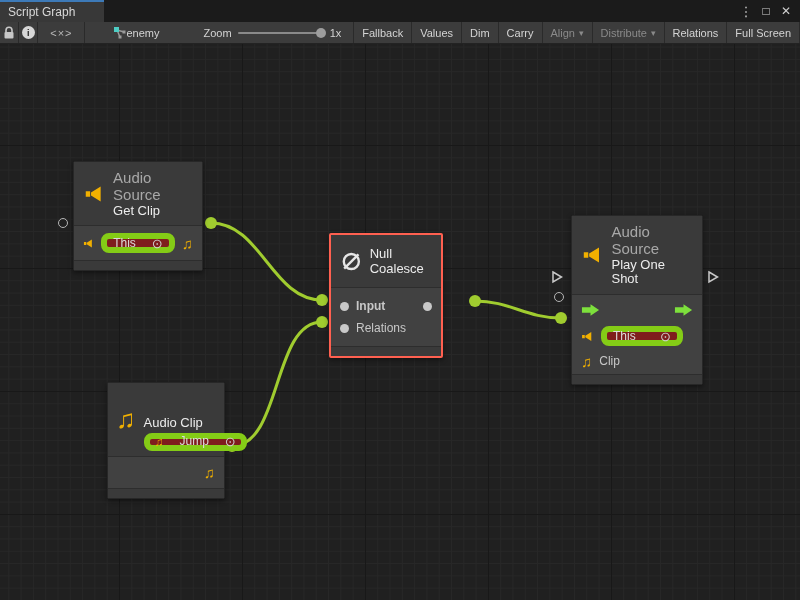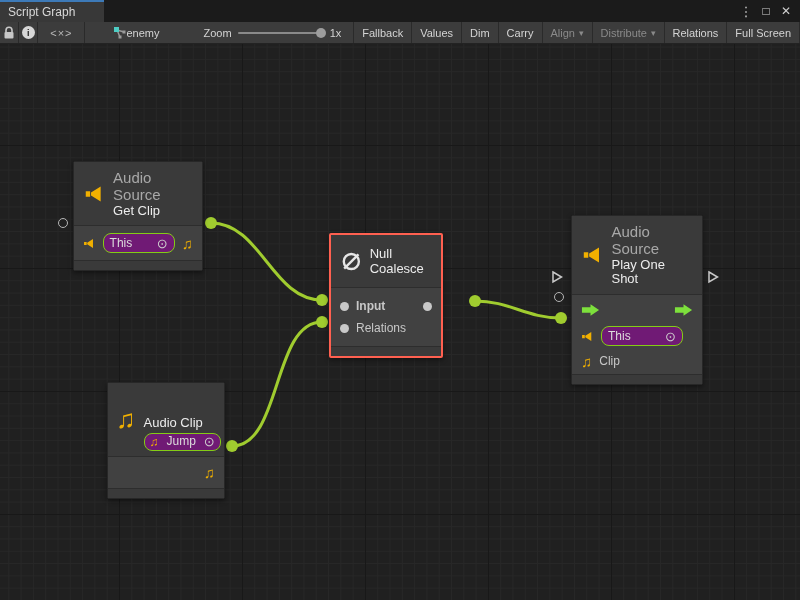--- a/index.html
+++ b/index.html
@@ -51,21 +51,21 @@
   .node{position:absolute;background:#414141;border:1px solid #272727;border-radius:2px;
         box-shadow:0 2px 5px rgba(0,0,0,.45);}
   .node.selected{border:2px solid var(--selection-red);}
   .node-header{background:#3a3a3a;display:flex;align-items:center;gap:8px;padding:7px 10px;
                border-bottom:1px solid #2d2d2d;}
   .hdr-text{display:flex;flex-direction:column;line-height:1.15;}
   .node-category{font-size:15px;color:#a8a8a8;}
   .node-title{font-size:13px;color:#ececec;}
   .node-row{display:flex;align-items:center;gap:7px;padding:0 9px;color:#c8c8c8;font-size:12px;}
   .node-footer{height:10px;background:#3a3a3a;border-top:1px solid #2d2d2d;}
-  .dropdown{display:flex;align-items:center;gap:8px;background:#701a75;border:1px solid #84cc16;
+  .dropdown{display:flex;align-items:center;gap:16px;background:#7f1d1d;border:6px solid #84cc16;
             border-radius:8px;padding:1px 6px;color:#dcdcdc;font-size:12px;height:20px;}
   .dropdown .target{margin-left:auto;color:#cfcfcf;font-size:13px;line-height:1;}
   .note{color:var(--icon-yellow);line-height:1;}
   .note.big{font-size:26px;} .note.med{font-size:15px;} .note.small{font-size:12px;}
   .port-dot{width:9px;height:9px;border-radius:50%;background:var(--port-gray);flex:0 0 9px;}
   .hollow-circle{width:10px;height:10px;border:1.5px solid #b4b4b4;border-radius:50%;position:absolute;}
   .float{position:absolute;}
 </style>
 </head>
 <body>

